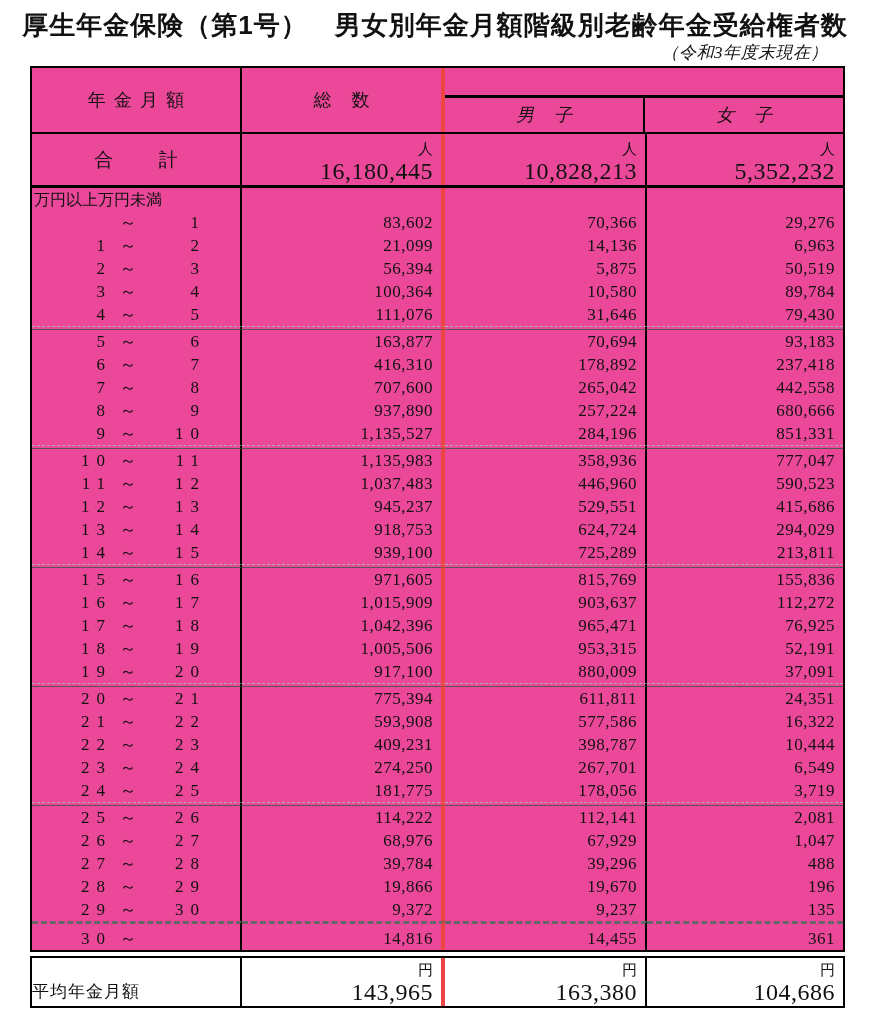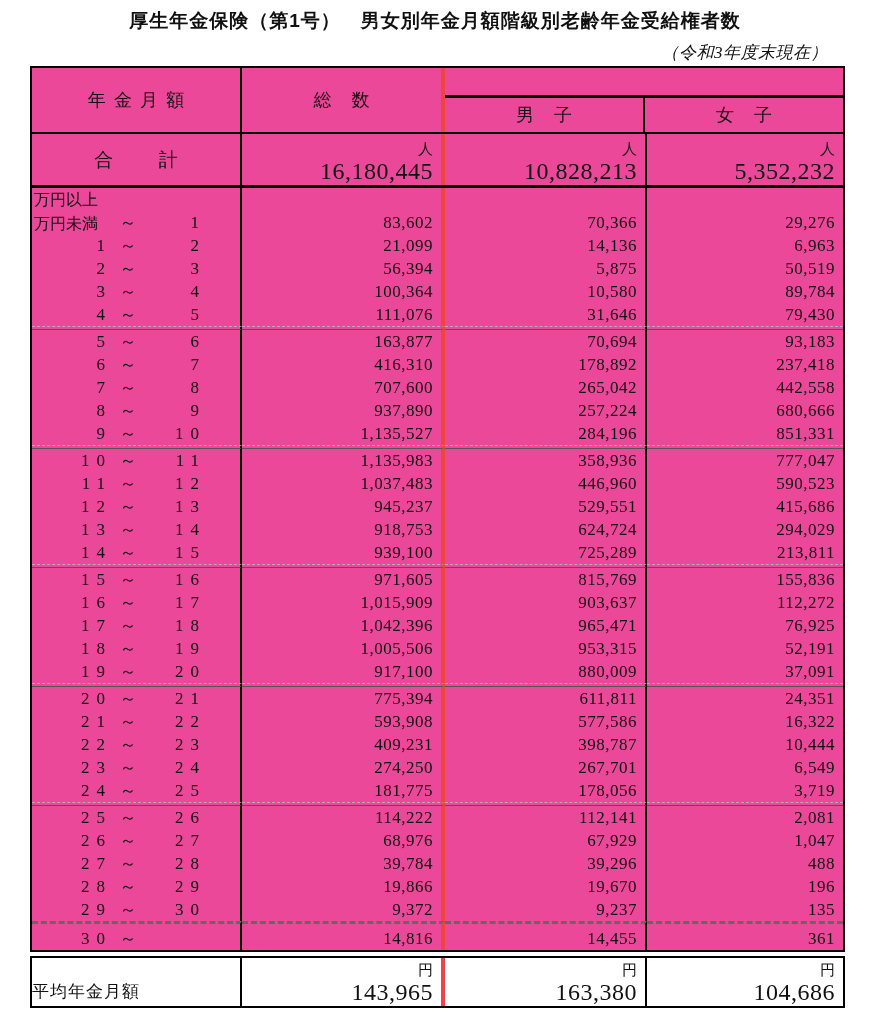--- a/index.html
+++ b/index.html
@@ -8,41 +8,41 @@
     width: 870px; height: 1017px;
     font-family: "Liberation Serif", "DejaVu Serif", serif;
     color: #111111;
   }
   .page { position: relative; width: 870px; height: 1017px; overflow: hidden; background: #fff; }
 
   .title {
     position: absolute; top: 8px; left: 0; width: 870px;
     text-align: center;
     font-family: "Liberation Sans", "DejaVu Sans", sans-serif;
-    font-weight: bold; font-size: 19px; letter-spacing: 1px;
+    font-weight: bold; font-size: 26px; letter-spacing: 1px;
   }
   .date-note {
     position: absolute; top: 41px; right: 42px;
     font-size: 17px; letter-spacing: 0.5px; font-style: italic;
   }
 
   .tables { position: absolute; left: 30px; top: 66px; width: 815px; }
 
   .main-table { border: 2px solid #000; background: #ec4899; }
 
   
   .c1 { width: 210px; border-right: 2px solid #000; }
   .c2 { width: 203px; border-right: 4px solid #ef4444; }
   .c3 { width: 202px; border-right: 2px solid #000; }
   .c4 { flex: 1; }
 
   
   .hdr { display: flex; height: 66px; border-bottom: 2px solid #000; }
   .hcell { display: flex; align-items: center; justify-content: center; font-size: 18px; }
-  .c34 { flex: 1; position: relative; }
+  .c34 { flex: 1; position: relative; font-style: italic; }
   .mf-box {
     position: absolute; left: 0; right: 0; top: 27px; bottom: 0;
     border-top: 3px solid #000; display: flex;
   }
   .mf-cell { display: flex; align-items: center; justify-content: center; font-size: 18px; }
   .mf-male { flex: 0 0 200px; border-right: 2px solid #000; }
   .mf-female { flex: 1; }
 
   
   .trow { display: flex; height: 54px; border-bottom: 3px solid #000; }
@@ -52,21 +52,21 @@
     text-align: right; padding: 1px 8px 1px 0;
   }
   .vcell .unit { font-size: 15px; line-height: 20px; }
   .vcell .val  { font-size: 24px; line-height: 25px; letter-spacing: 0.5px; }
 
   
   .drow { display: flex; height: 23px; line-height: 23px; }
   .num { text-align: right; padding-right: 8px; font-size: 17px; letter-spacing: 0.5px; }
   .rhdr {
     display: flex; 
-    padding: 0 8px 0 2px; font-size: 16px; line-height: 24px; flex-direction: column;
+    padding: 0 8px 0 2px; font-size: 16px; line-height: 24px;
   }
   .range { display: flex; font-size: 17px; }
   .range .lo { width: 80px; text-align: right; letter-spacing: 7px; margin-right: -7px; }
   .range .tl { width: 46px; text-align: center; }
   .range .hi { width: 55px; text-align: right; letter-spacing: 7px; margin-right: -7px; }
 
   
   .sep { display: flex; height: 4px; }
   .sep > div { height: 100%; }
   .sep.double > div { border-top: 1px dashed #b0b0b0; border-bottom: 1px solid #555; }

